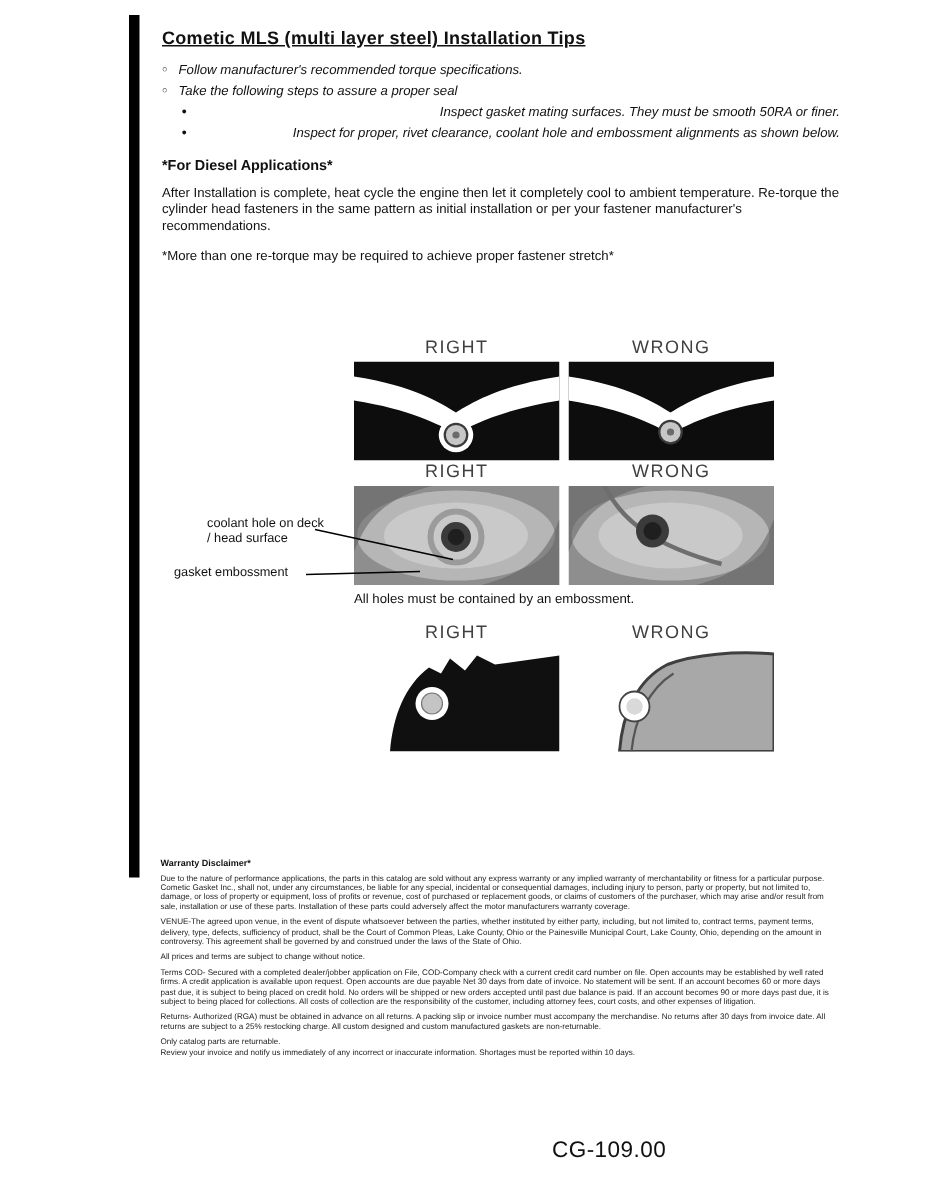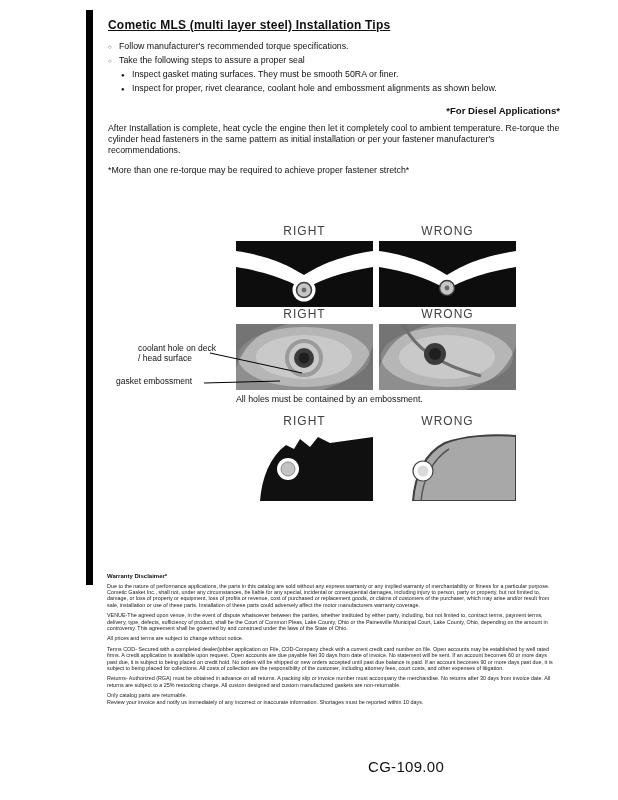--- a/index.html
+++ b/index.html
@@ -4,25 +4,25 @@
 <style>
   html,body{margin:0;padding:0;}
   body{
     width:618px;height:800px;position:relative;background:#ffffff;
     font-family:"Liberation Sans",sans-serif;color:#111;overflow:hidden;
   }
   .left-bar{position:absolute;left:86px;top:10px;width:7px;height:575px;background:#000;}
   .content{position:absolute;left:108px;top:18px;width:452px;}
   .doc-title{font-size:12px;font-weight:bold;text-decoration:underline;margin:0 0 10px 0;letter-spacing:.2px;}
   .bullet-list{list-style:none;margin:0;padding:0;font-size:8.8px;line-height:9.5px;}
-  .bullet-list li{position:relative;padding-left:11px;margin-bottom:4.5px;}
+  .bullet-list li{position:relative;padding-left:11px;margin-bottom:4.5px;font-style:italic;}
   .bullet-list li.lvl1::before{content:"○";position:absolute;left:0;top:1px;font-size:6px;}
-  .bullet-list li.lvl2{padding-left:24px;}
+  .bullet-list li.lvl2{padding-left:24px;text-align:right;}
   .bullet-list li.lvl2::before{content:"●";position:absolute;left:13px;top:1px;font-size:6px;}
-  .diesel-heading{font-size:9.6px;font-weight:bold;margin:11px 0 7px 0;text-align:right;}
+  .diesel-heading{font-size:9.6px;font-weight:bold;margin:11px 0 7px 0;}
   .body-para{font-size:8.8px;line-height:11.3px;margin:0 0 9px 0;}
   .retorque-note{font-size:8.8px;margin:2px 0 0 0;}
   .diagrams{position:absolute;left:236px;top:224px;width:280px;}
   .diag-headers{display:flex;gap:6px;margin-bottom:3px;}
   .diag-headers span{width:137px;text-align:center;font-size:12px;letter-spacing:1px;color:#404040;}
   .diag-panels{display:flex;gap:6px;}
   .panel{display:block;background:#fff;}
   .diag-caption{font-size:8.8px;line-height:11px;margin:4px 0 9px 0;}
   .diag-caption.wrap{width:215px;}
   .callout{position:absolute;font-size:8.5px;line-height:9.5px;color:#111;}

